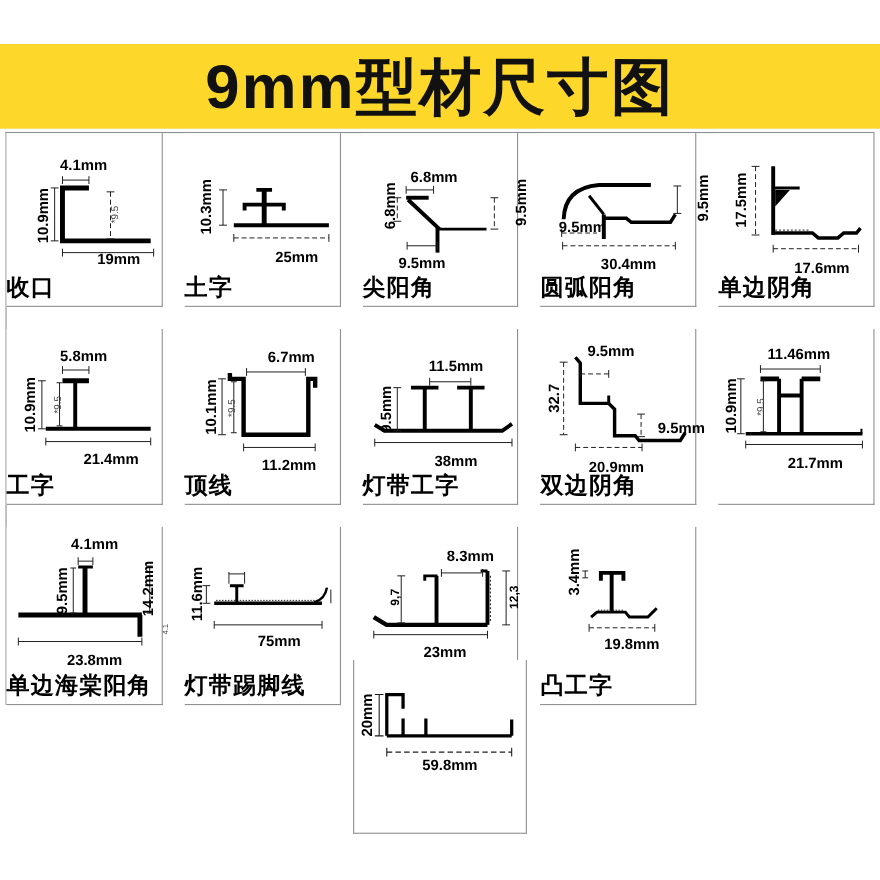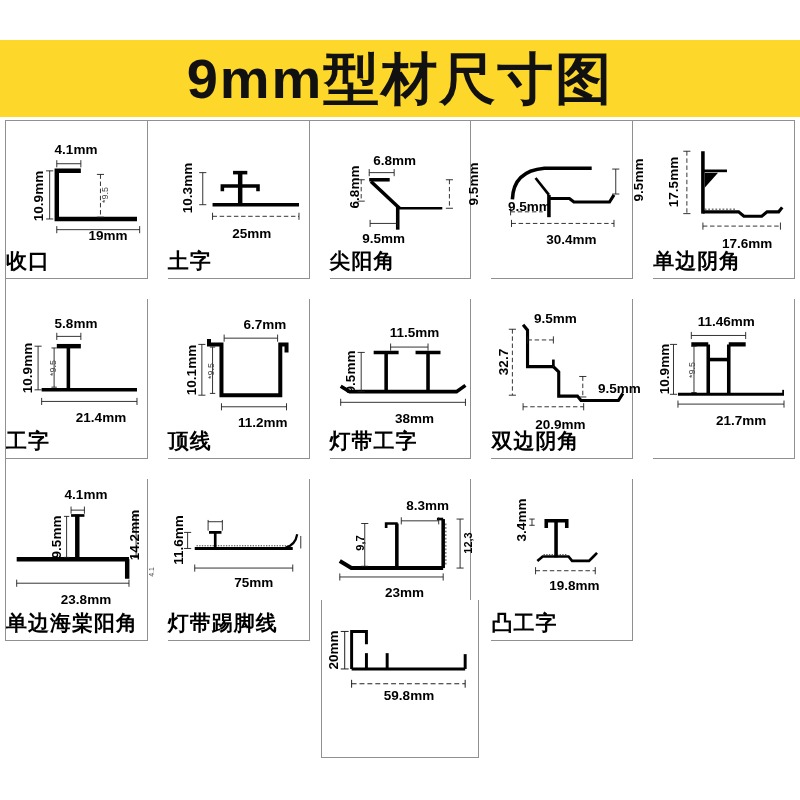--- a/index.html
+++ b/index.html
@@ -61,21 +61,21 @@
         <svg viewBox="0 0 158 130">
           <path class="p" stroke-width="4" d="M50,86 H147"></path>
           <path class="p" stroke-width="5" d="M81,50 V86"></path>
           <path class="p" stroke-width="4" d="M73,50 H89"></path>
           <path class="p" stroke-width="4" d="M61,71 V65 H101 V71"></path>
           <path class="d" d="M39,50 V86 M35,50 H43 M35,86 H43"></path>
           <path class="d" stroke-dasharray="5,3" d="M50,99 H147"></path>
           <path class="d" d="M50,95 V103 M147,95 V103"></path>
         </svg>
         <span class="dim rot" style="left:20px;top:67px">10.3mm</span>
-        <span class="dim" style="left:84px;top:113px">25mm</span>
+        <span class="dim" style="left:102px;top:113px">25mm</span>
       </div>
       <div class="name">土字</div>
     </div>
 
     <div class="cell">
       <div class="diagram">
         <svg viewBox="0 0 158 130">
           <path class="p" stroke-width="4" d="M44,58 H67"></path>
           <path class="p" stroke-width="4" d="M46,60 L78,90"></path>
           <path class="p" stroke-width="3" d="M77,90 H126"></path>
@@ -105,20 +105,21 @@
           <path class="d" stroke-dasharray="5,3" d="M22,94 H58"></path>
           <path class="d" d="M22,90 V98"></path>
           <path class="d" d="M140,46 V74 M136,46 H144 M136,74 H144"></path>
           <path class="d" stroke-dasharray="5,3" d="M23,107 H138"></path>
           <path class="d" d="M23,103 V111 M138,103 V111"></path>
         </svg>
         <span class="dim" style="left:38px;top:86px">9.5mm</span>
         <span class="dim rot" style="left:148px;top:59px">9.5mm</span>
         <span class="dim" style="left:80px;top:119px">30.4mm</span>
       </div>
+      <div class="name">圆弧阳角</div>
     </div>
 
     <div class="cell">
       <div class="diagram">
         <svg viewBox="0 0 158 130">
           <path class="p" stroke-width="4" d="M56,26 V96"></path>
           <path class="p" stroke-width="3" d="M56,48 H83"></path>
           <polygon points="58,50 73,50 58,67" fill="#000"></polygon>
           <path class="p" stroke-width="3.5" d="M56,94 H96 L102,99 H122 L128,94 H141 L145,89"></path>
           <path class="d" stroke-dasharray="2,2" d="M58,91 H94"></path>

